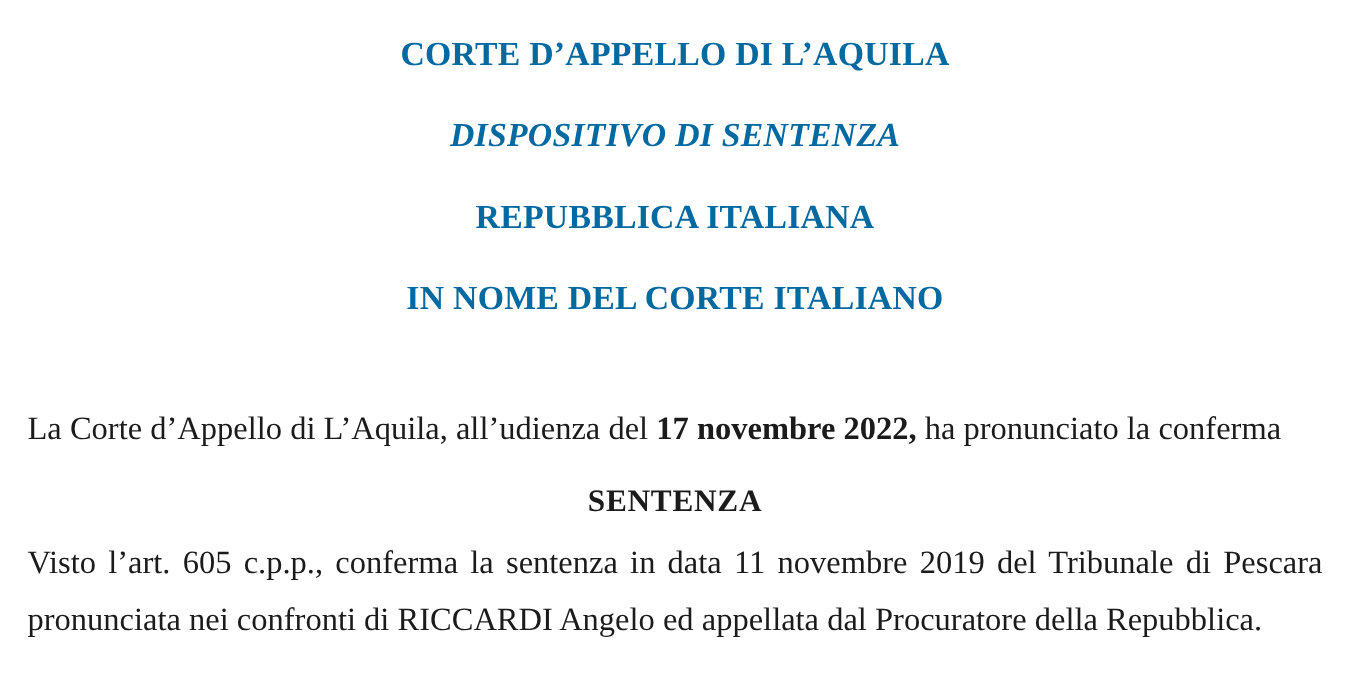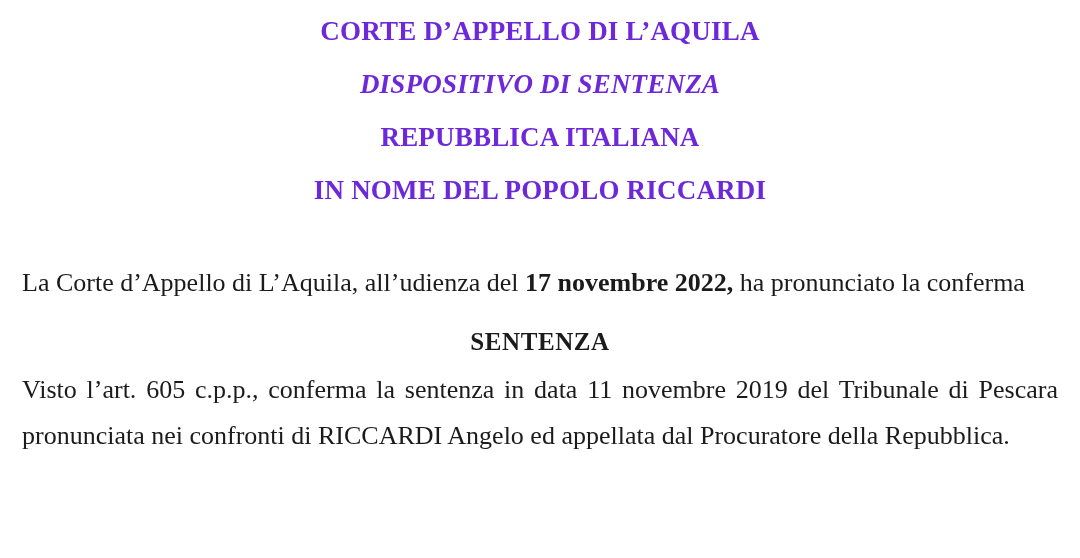--- a/index.html
+++ b/index.html
@@ -23,22 +23,22 @@
     background: #ffffff;
   }
   .heading-block {
     text-align: center;
   }
   .heading {
     font-weight: bold;
     font-size: 27px;
     letter-spacing: 0.2px;
     line-height: 1.0;
-    margin: 0;
-    color: #6d28d9;
+    margin: 12px;
+    color: #0369a1;
   }
   .heading.h1 { padding-top: 8px; }
   .heading.h2 { padding-top: 26px; font-style: italic; }
   .heading.h3 { padding-top: 26px; }
   .heading.h4 { padding-top: 26px; }
 
   .body-block {
     padding-top: 56px;
   }
   p.para {
@@ -65,21 +65,21 @@
 </style>
 </head>
 <body>
 
 <div class="page">
 
   <div class="heading-block">
     <div class="heading h1">CORTE D’APPELLO DI L’AQUILA</div>
     <div class="heading h2">DISPOSITIVO DI SENTENZA</div>
     <div class="heading h3">REPUBBLICA ITALIANA</div>
-    <div class="heading h4">IN NOME DEL POPOLO RICCARDI</div>
+    <div class="heading h4">IN NOME DEL CORTE ITALIANO</div>
   </div>
 
   <div class="body-block">
     <p class="para"><span>La Corte d’Appello di L’Aquila, all’udienza del </span><span class="bold nowrap">17 novembre 2022,</span><span> ha pronunciato la conferma</span></p>
 
     <p class="para center-title">SENTENZA</p>
 
     <p class="para second">Visto l’art. 605 c.p.p., conferma la sentenza in data 11 novembre 2019 del Tribunale di Pescara pronunciata nei confronti di RICCARDI Angelo ed appellata dal Procuratore della Repubblica.</p>
   </div>
 

